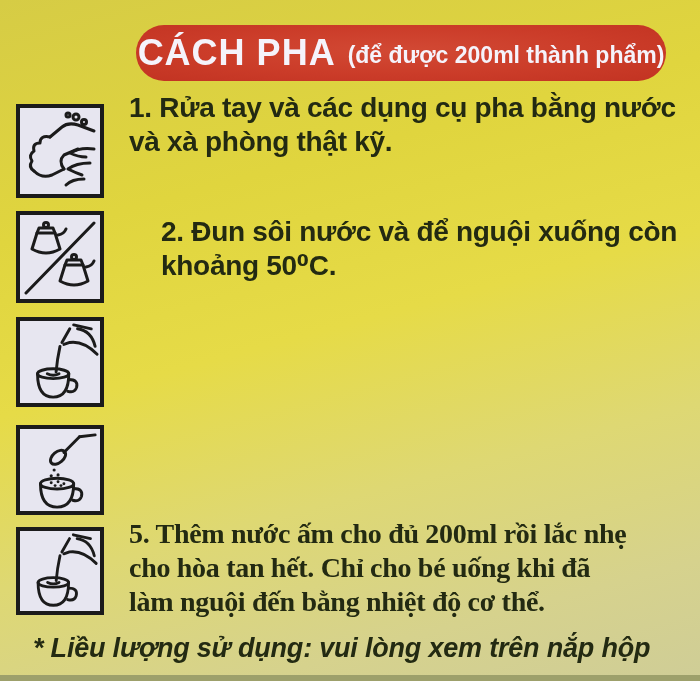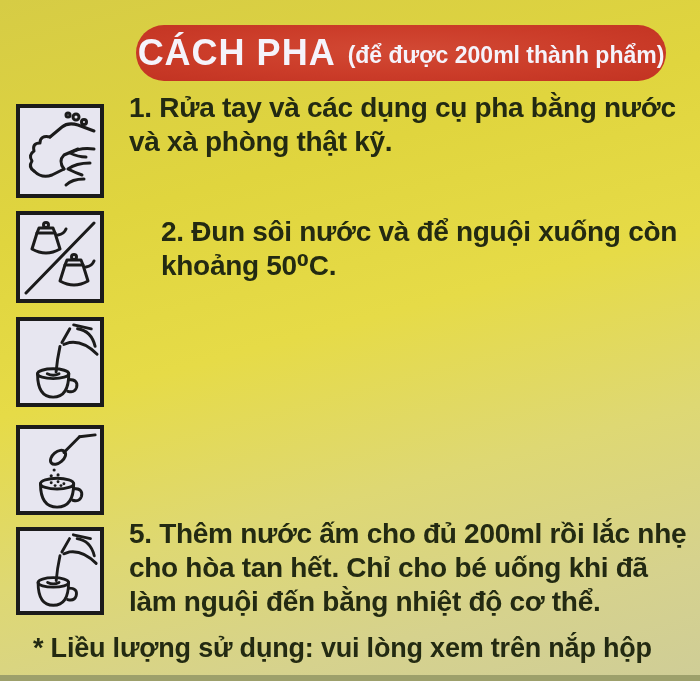--- a/index.html
+++ b/index.html
@@ -59,27 +59,28 @@
     font-size: 28px;
     font-weight: 700;
     line-height: 34px;
     letter-spacing: -0.3px;
     white-space: pre;
   }
   .st1 { top: 91px; }
   .st2 { top: 215px; margin-left: 32px; }
   .st3 { top: 320px; }
   .st4 { top: 419px; }
-  .st5 { top: 517px; }
+  .st5 { top: 517px; font-family: Liberation Serif, serif; }
   .footnote {
     position: absolute;
     left: 33px; top: 633px;
     width: 650px;
     font-size: 27px;
     font-weight: 700;
+    font-style: italic;
     letter-spacing: -0.2px;
     white-space: pre;
   }
   .bottom-band {
     position: absolute;
     left: 0; bottom: 0;
     width: 700px; height: 6px;
     background: #9da06b;
   }
 </style>

